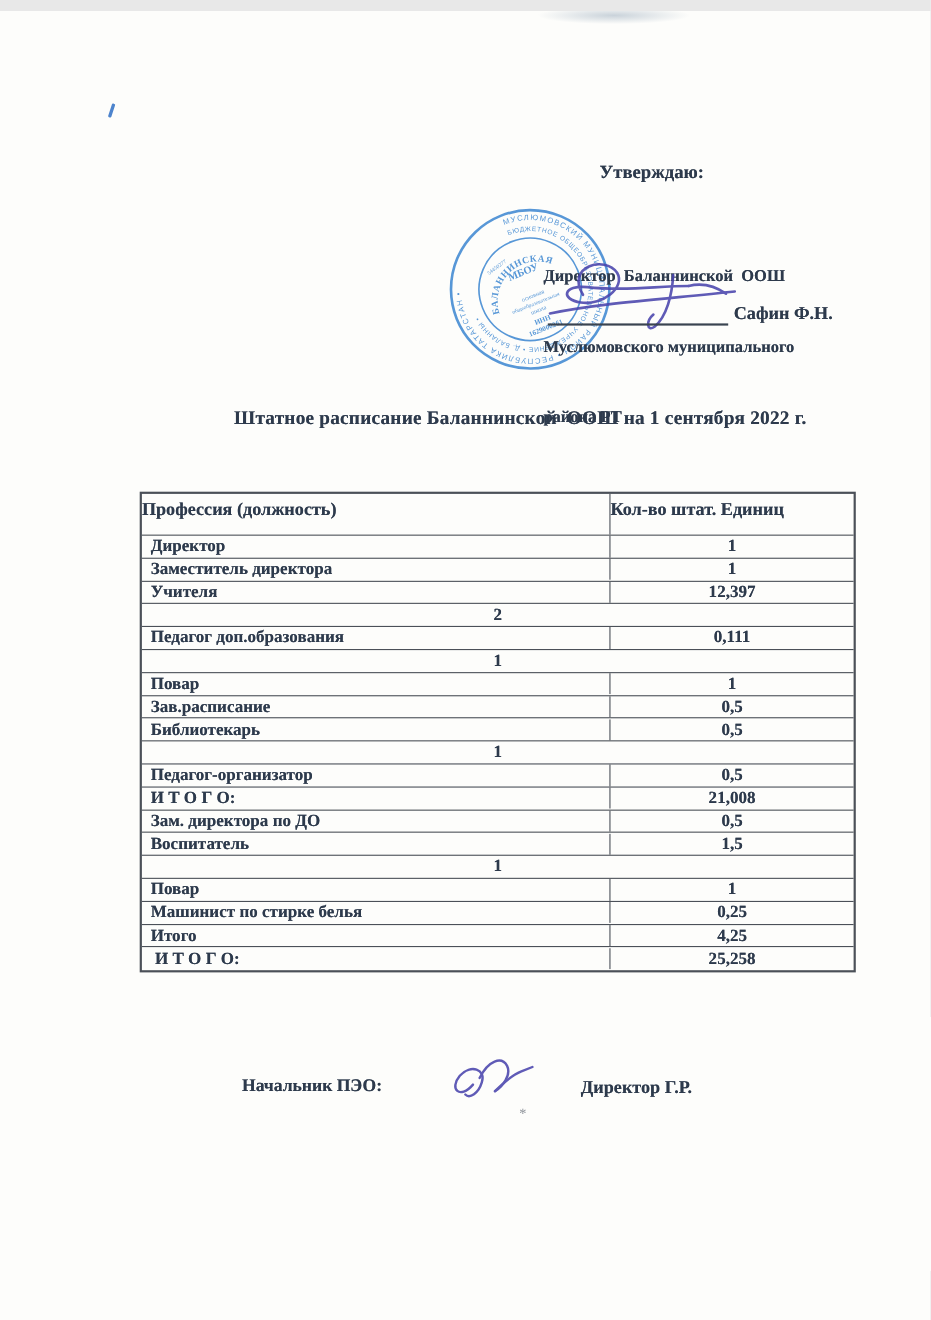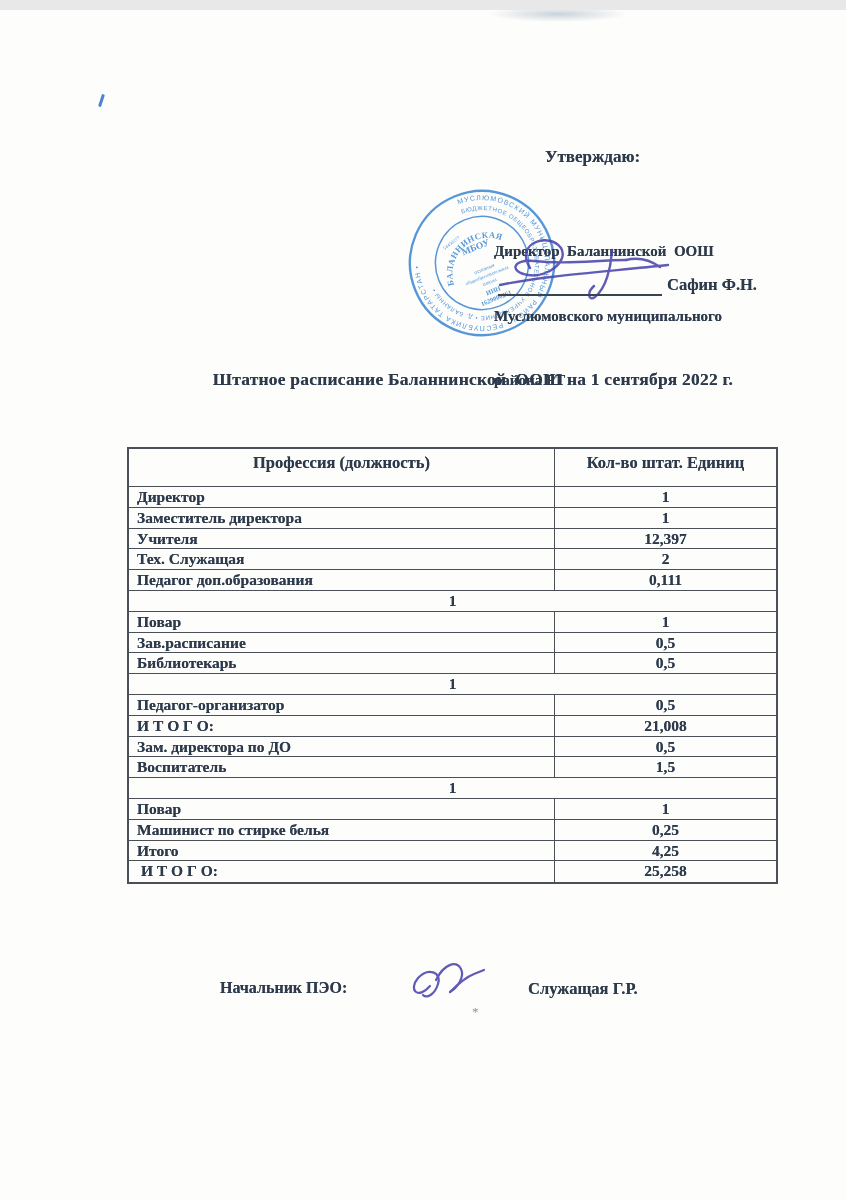--- a/index.html
+++ b/index.html
@@ -26,24 +26,24 @@
 
   .sig-main{position:absolute; left:484px; top:220px;}
   .sign-line{position:absolute; left:498px; top:284px; width:164px; border-bottom:2px solid #3a4450;}
   .approver-name{position:absolute; left:667px; top:265px; font-size:16.5px;}
 
   .doc-title{position:absolute; left:50px; top:359px; width:846px; text-align:center; font-size:17.5px; letter-spacing:.2px;}
 
   .stafftable{position:absolute; left:127px; top:437px; width:651px;
     border:2px solid #4b5058; box-sizing:border-box; background:transparent;}
   .thead{display:flex; height:38px; border-bottom:1.6px solid #4b5058; box-sizing:border-box;}
-  .th{box-sizing:border-box; padding-top:4px; text-align:center; font-size:16.5px; font-weight:bold;}
+  .th{box-sizing:border-box; padding-top:4px; font-size:16.5px; font-weight:bold;}
   .th.c1{width:426px; border-right:1.6px solid #4b5058;}
   .th.c2{flex:1;}
-  .trow{display:flex; height:20.8px; border-bottom:1.6px solid #4b5058; box-sizing:border-box;}
+  .trow{display:flex; height:20.8px; border-bottom:1.6px solid #4b5058; box-sizing:border-box;align-items:center;}
   .trow:last-child{border-bottom:none;}
   .tc{box-sizing:border-box; font-weight:bold; font-size:15.5px; line-height:19.5px;
       text-shadow:0 0 .5px rgba(45,58,76,.75); overflow:hidden; white-space:pre;}
   .tc.tl{width:426px; border-right:1.6px solid #4b5058; padding-left:8px;}
   .tc.tv{flex:1; text-align:center;}
 
   .footer-label{position:absolute; left:220px; top:969px; font-size:16px;}
   .sig-footer{position:absolute; left:402px; top:940px;}
   .footer-name{position:absolute; left:528px; top:969px; font-size:16.5px;}
 </style>
@@ -116,21 +116,20 @@
         </div>
         <div class="trow">
           <div class="tc tl">Заместитель директора</div>
           <div class="tc tv">1</div>
         </div>
         <div class="trow">
           <div class="tc tl">Учителя</div>
           <div class="tc tv">12,397</div>
         </div>
         <div class="trow">
-          <div class="tc tl">Тех. Служащая</div>
           <div class="tc tv">2</div>
         </div>
         <div class="trow">
           <div class="tc tl">Педагог доп.образования</div>
           <div class="tc tv">0,111</div>
         </div>
         <div class="trow">
           <div class="tc tv">1</div>
         </div>
         <div class="trow">
@@ -189,16 +188,16 @@
   <div class="footer-label b txt">Начальник ПЭО:</div>
 
   <svg class="sig-footer" width="86" height="56" viewBox="0 0 86 56">
     <g fill="none" stroke="#4a45ad" stroke-width="2.2" stroke-linecap="round" opacity="0.88">
       <path d="M28,36 C16,50 6,40 16,28 C26,17 40,22 36,34 C33,44 25,49 21,45"></path>
       <path d="M34,30 C42,14 54,10 59,19 C63,27 55,38 48,42"></path>
       <path d="M48,42 C56,34 64,27 72,24 L82,20"></path>
     </g>
   </svg>
 
-  <div class="footer-name b txt">Служащая Г.Р.</div>
+  <div class="footer-name b txt">Директор Г.Р.</div>
   <div class="star">*</div>
 
 </div>
 
 </body></html>

